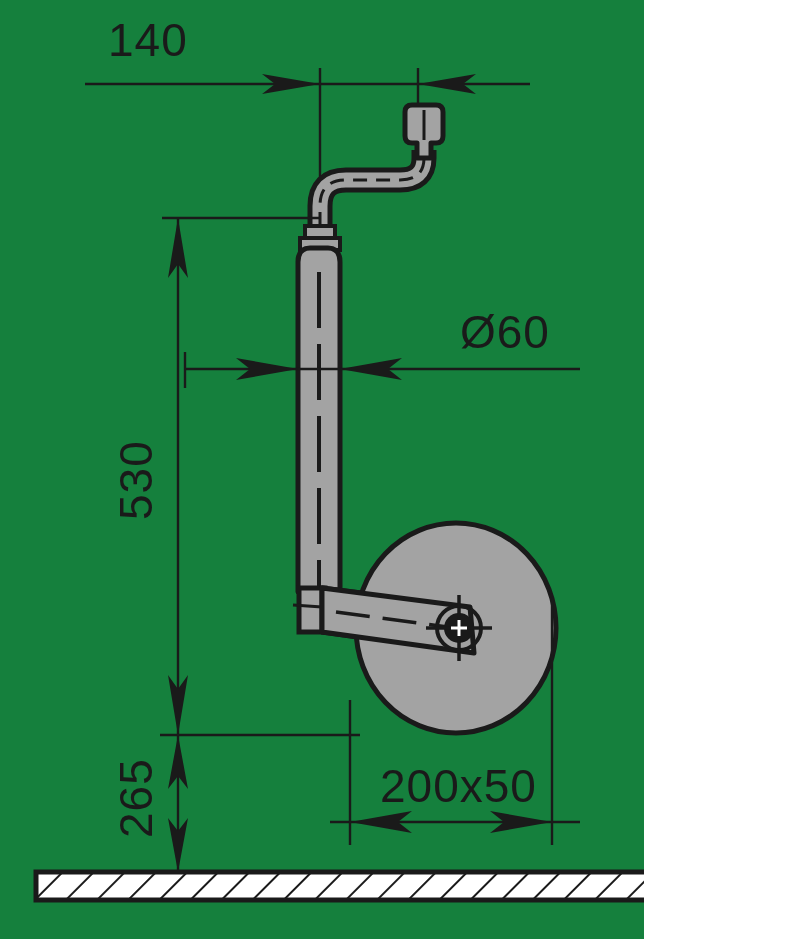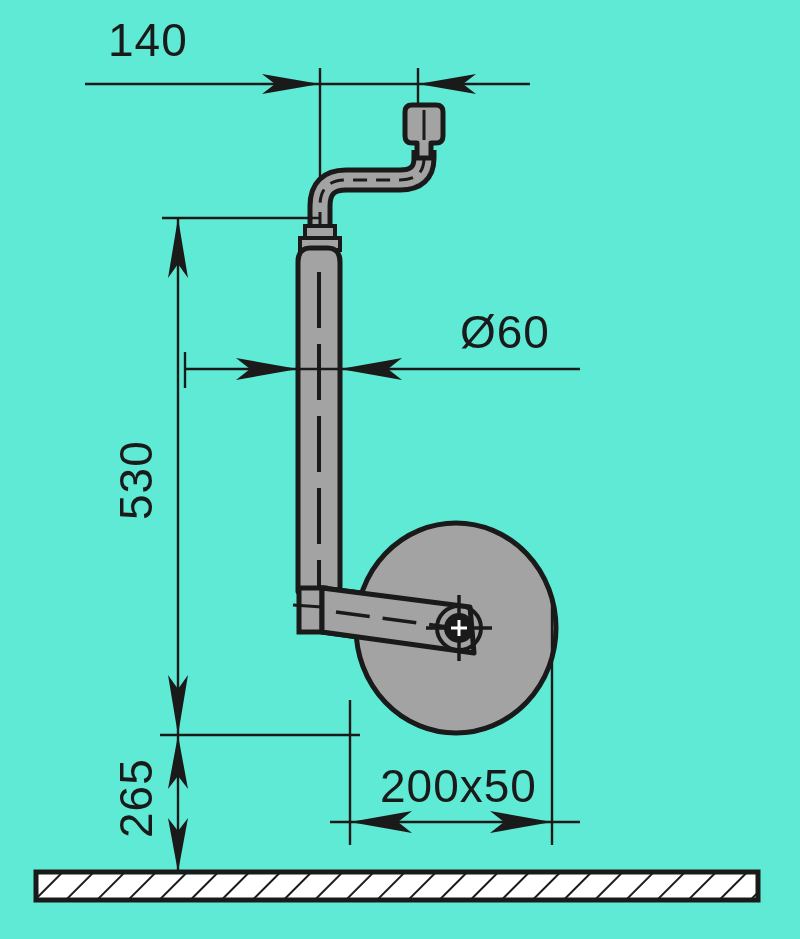--- a/index.html
+++ b/index.html
@@ -5,23 +5,23 @@
   html, body {
     margin: 0;
     padding: 0;
     background: #ffffff;
   }
   body {
     font-family: "Liberation Sans", sans-serif;
   }
   #drawing-root {
     position: relative;
-    width: 800px;
+    width: 644px;
     height: 939px;
-    background: #5eead4;
+    background: #15803d;
     overflow: hidden;
   }
   #drawing-svg {
     position: absolute;
     left: 0;
     top: 0;
     width: 800px;
     height: 939px;
     display: block;
   }

